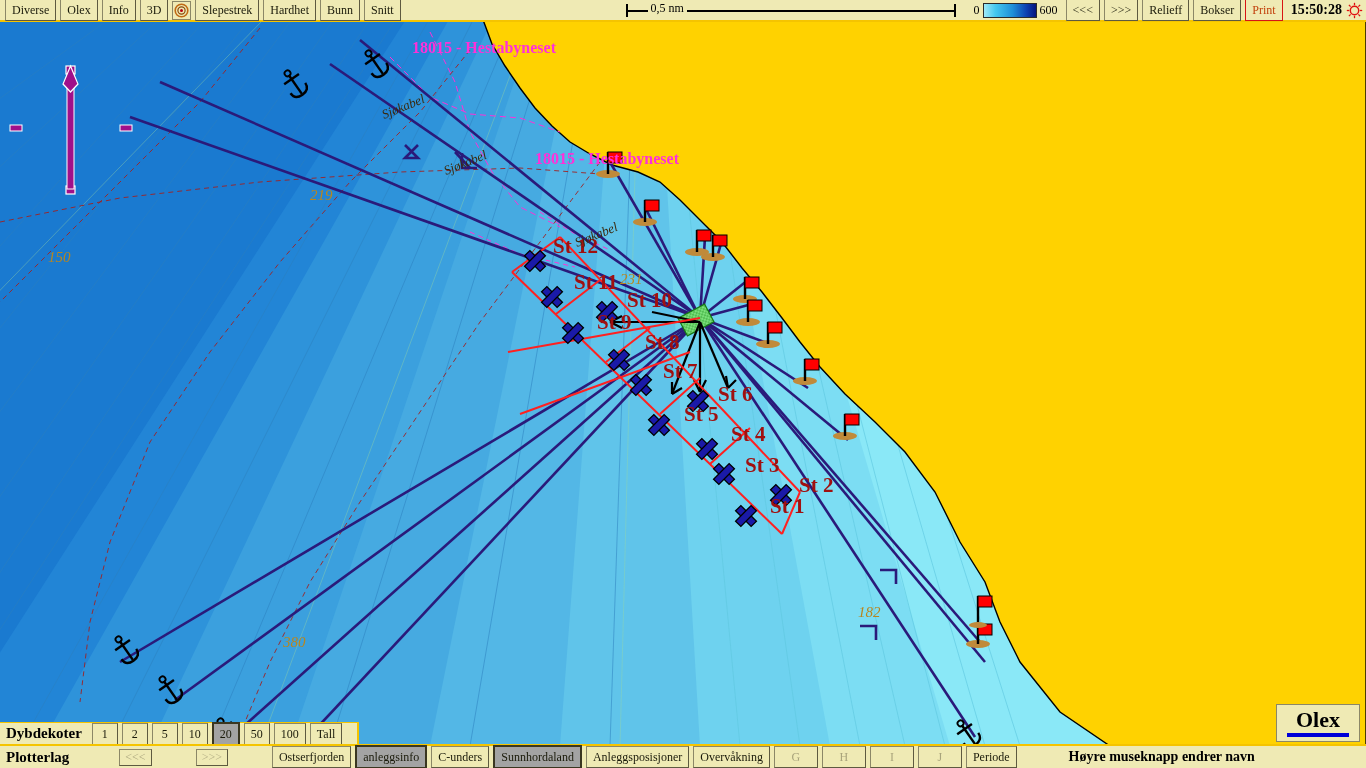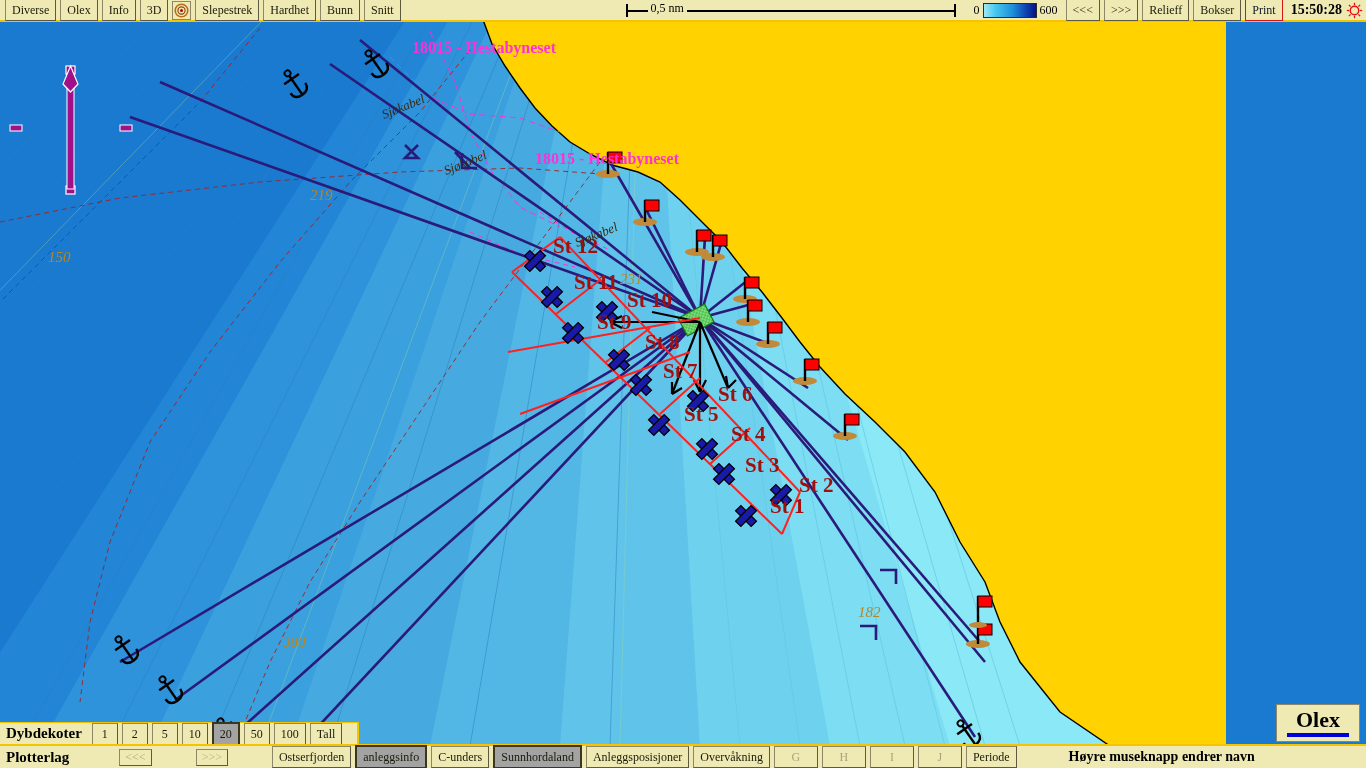--- a/index.html
+++ b/index.html
@@ -36,21 +36,21 @@
     white-space: nowrap;
     cursor: pointer;
     user-select: none;
   }
   .btn.sel {
     border: 2px solid #3a3620;
     background: #a3a3a3;
     font-weight: normal;
   }
   .btn.disabled { color: #a9a47c; }
-  .btn.print { color: #0f172a; border-color: #d81414; border-width: 1px; }
+  .btn.print { color: #c2410c; border-color: #d81414; border-width: 1px; }
 
   
   #topbar {
     position: absolute; left: 0; top: 0;
     width: 1366px; height: 22px;
     background: #efeab4;
     border-bottom: 2px solid #f5c400;
     display: flex;
     align-items: center;
     z-index: 40;
@@ -105,21 +105,21 @@
   #clock {
     font-family: "Liberation Serif", serif;
     font-size: 14px; font-weight: bold; color: #000;
     margin: 0 4px 0 6px; letter-spacing: 0px;
   }
   .sun-icon { width: 17px; height: 17px; display:inline-block; }
 
   
   #map {
     position: absolute; left: 0; top: 22px;
-    width: 1226px; height: 724px;
+    width: 1366px; height: 724px;
     background: #1a7ad0;
     overflow: hidden;
   }
   #map svg { display: block; }
 
   
   #bottombar1 {
     position: absolute; left: 0; bottom: 24px;
     height: 22px;
     background: #efeab4;

